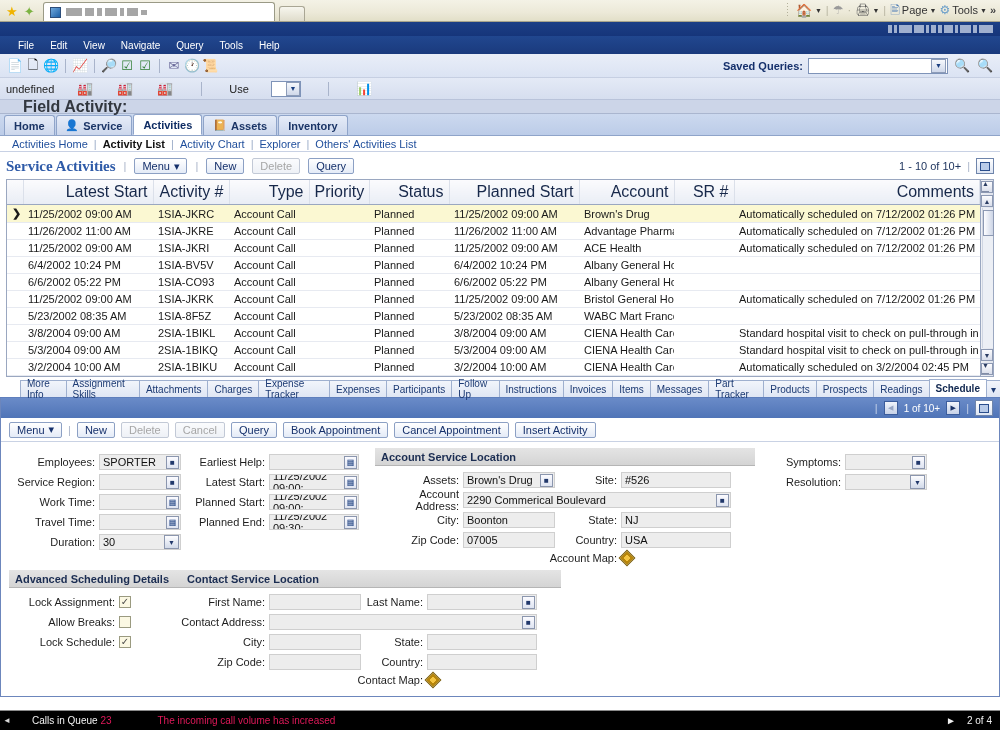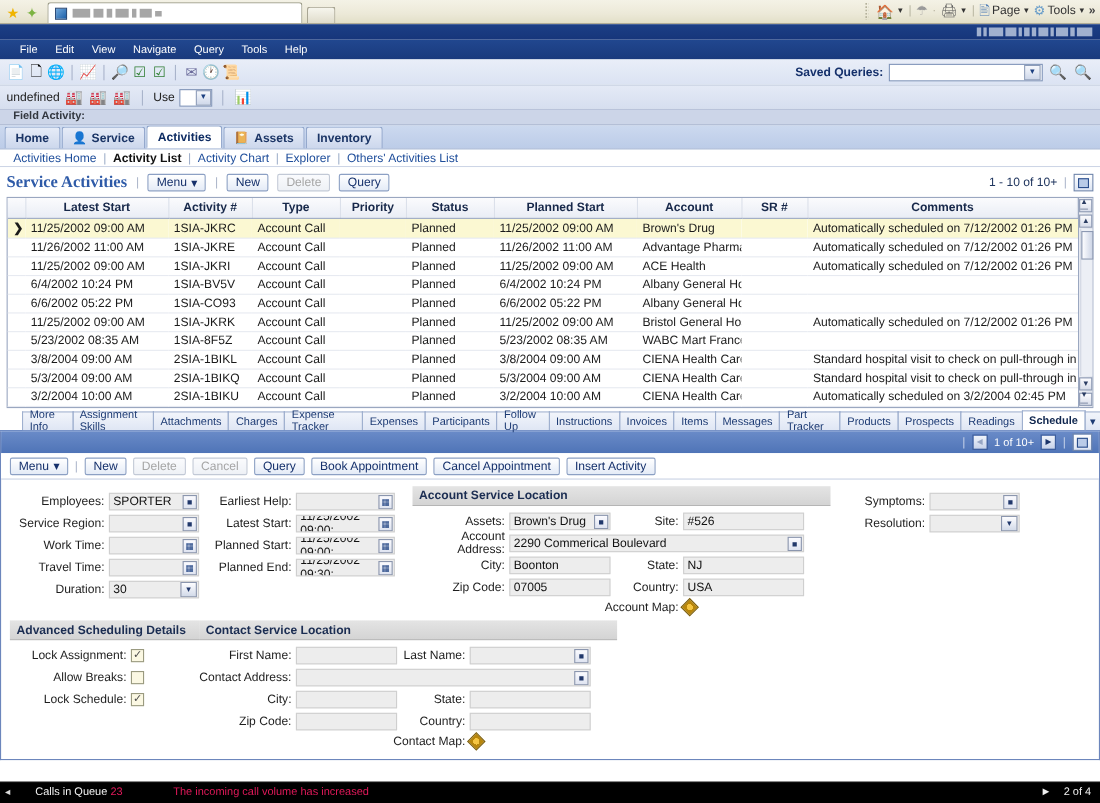--- a/index.html
+++ b/index.html
@@ -94,21 +94,21 @@
   #toolbar1 {
     height: 24px;
     background: linear-gradient(to bottom,#e9eef8,#dbe3f3);
     display: flex; align-items: center; padding: 0 6px;
     border-bottom: 1px solid #c6cfe2;
     position: relative;
   }
   #toolbar2 {
     height: 22px;
     background: linear-gradient(to bottom,#e4eaf6,#d6deef);
-    display: flex; align-items: center; padding: 0 6px; gap: 4px;
+    display: flex; align-items: center; padding: 0 6px; gap: 22px;
     border-bottom: 1px solid #b9c3da;
   }
   .tb-ico {
     width: 18px; height: 18px; display:flex; align-items:center; justify-content:center;
     font-size: 13px; border: 1px solid transparent; border-radius: 2px;
   }
   .tb-sep { width: 1px; height: 14px; background: #a9b4cb; margin: 0 5px; }
   #saved-queries-wrap {
     margin-left: auto; display: flex; align-items: center; gap: 5px;
   }
@@ -132,22 +132,22 @@
   .use-dd .dd {
     width: 14px; height: 14px;
     background: linear-gradient(to bottom,#f6f8fc,#cfd8ea);
     border: 1px solid #8d9cb8; display:flex;align-items:center;justify-content:center;
     font-size:7px; color:#1b3f80;
   }
 
   
   #field-activity-strip {
     height: 14px; background: #ccd5e8;
-    display: flex; align-items: flex-start; padding-left: 12px;
-    font-size: 10px; font-weight: bold; color: #32373f;
+    display: flex; align-items: center; padding-left: 23px;
+    font-size: 16px; font-weight: bold; color: #32373f;
     border-bottom: 1px solid #aab6cf;
   }
 
   
   #screen-tabs {
     height: 22px;
     background: linear-gradient(to bottom,#ccd9ef,#bccce8);
     display: flex; align-items: flex-end; padding-left: 4px;
     border-bottom: 1px solid #8fa4c9;
   }
@@ -205,22 +205,22 @@
   }
   .sq-btn .inner { width:10px;height:9px;border:1px solid #2b4e8c;background:#b9cbe8;}
 
   
   #grid-wrap { border: 1px solid #9aa7c0; margin-top: 2px; background:#fff;
       display:flex; }
   table#activities { border-collapse: collapse; width: 100%; table-layout: fixed; }
   table#activities th {
     background: linear-gradient(to bottom,#fbfbfd,#e9edf5);
     border-bottom: 1px solid #9aa7c0;
-    font-size: 11px; font-weight: bold; color: #17284a;
-    text-align: center; padding: 3px 5px; height: 18px;
+    font-size: 16px; font-weight: normal; color: #17284a;
+    text-align: right; padding: 3px 5px; height: 18px;
     border-right: 1px solid #dbe0ea;
   }
   table#activities td {
     font-size: 11px; padding: 2px 5px; height: 17px;
     border-bottom: 1px solid #e7eaf1; color: #1a1a1a;
     white-space: nowrap; overflow: hidden;
   }
   table#activities tr.sel td { background: #fbf8d2; }
   td.link { color:#5b6fc4; }
   td.lnkd { color:#6b7fd0; }

